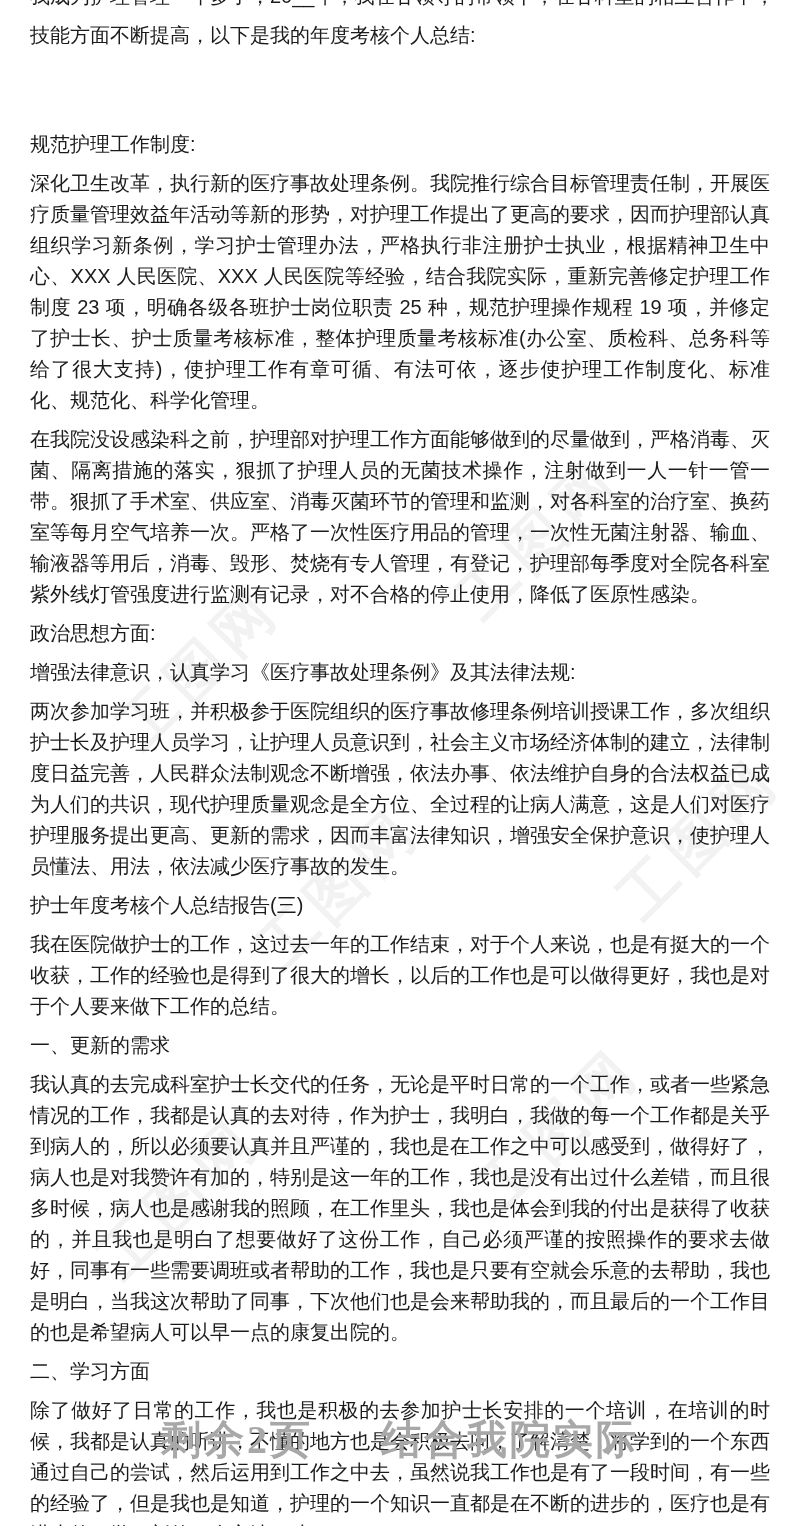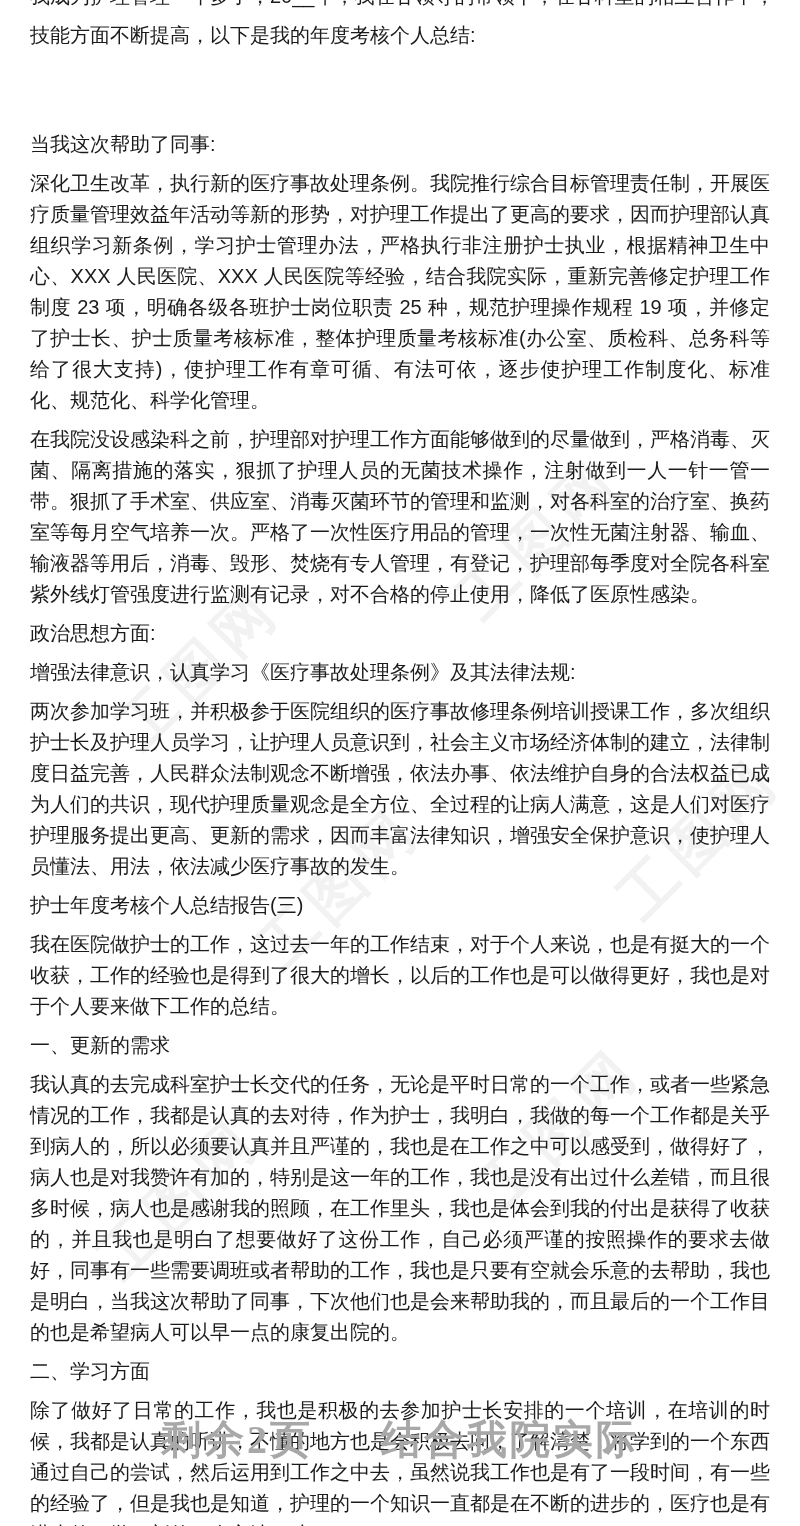--- a/index.html
+++ b/index.html
@@ -91,21 +91,21 @@
       <span class="wm" style="left: 600px; top: 800px;">工图网</span>
       <span class="wm" style="left: 240px; top: 850px;">工图网</span>
       <span class="wm" style="left: 460px; top: 1090px;">工图网</span>
       <span class="wm" style="left: 80px; top: 1160px;">工图网</span>
     </div>
 
   <article class="doc">
       <p class="blk clipped">我成为护理管理一年多了，20__年，我在各领导的带领下，在各科室的相互合作中，我在工作</p>
       <p class="blk body">技能方面不断提高，以下是我的年度考核个人总结:</p>
       <p class="blk spacer"></p>
-      <p class="blk body">当我这次帮助了同事:</p>
+      <p class="blk body">规范护理工作制度:</p>
       <p class="blk body">深化卫生改革，执行新的医疗事故处理条例。我院推行综合目标管理责任制，开展医疗质量管理效益年活动等新的形势，对护理工作提出了更高的要求，因而护理部认真组织学习新条例，学习护士管理办法，严格执行非注册护士执业，根据精神卫生中心、XXX 人民医院、XXX 人民医院等经验，结合我院实际，重新完善修定护理工作制度 23 项，明确各级各班护士岗位职责 25 种，规范护理操作规程 19 项，并修定了护士长、护士质量考核标准，整体护理质量考核标准(办公室、质检科、总务科等给了很大支持)，使护理工作有章可循、有法可依，逐步使护理工作制度化、标准化、规范化、科学化管理。</p>
       <p class="blk body">在我院没设感染科之前，护理部对护理工作方面能够做到的尽量做到，严格消毒、灭菌、隔离措施的落实，狠抓了护理人员的无菌技术操作，注射做到一人一针一管一带。狠抓了手术室、供应室、消毒灭菌环节的管理和监测，对各科室的治疗室、换药室等每月空气培养一次。严格了一次性医疗用品的管理，一次性无菌注射器、输血、输液器等用后，消毒、毁形、焚烧有专人管理，有登记，护理部每季度对全院各科室紫外线灯管强度进行监测有记录，对不合格的停止使用，降低了医原性感染。</p>
       <p class="blk body">政治思想方面:</p>
       <p class="blk body">增强法律意识，认真学习《医疗事故处理条例》及其法律法规:</p>
       <p class="blk body">两次参加学习班，并积极参于医院组织的医疗事故修理条例培训授课工作，多次组织护士长及护理人员学习，让护理人员意识到，社会主义市场经济体制的建立，法律制度日益完善，人民群众法制观念不断增强，依法办事、依法维护自身的合法权益已成为人们的共识，现代护理质量观念是全方位、全过程的让病人满意，这是人们对医疗护理服务提出更高、更新的需求，因而丰富法律知识，增强安全保护意识，使护理人员懂法、用法，依法减少医疗事故的发生。</p>
       <p class="blk bold">护士年度考核个人总结报告(三)</p>
       <p class="blk body">我在医院做护士的工作，这过去一年的工作结束，对于个人来说，也是有挺大的一个收获，工作的经验也是得到了很大的增长，以后的工作也是可以做得更好，我也是对于个人要来做下工作的总结。</p>
       <p class="blk body">一、更新的需求</p>
       <p class="blk body">我认真的去完成科室护士长交代的任务，无论是平时日常的一个工作，或者一些紧急情况的工作，我都是认真的去对待，作为护士，我明白，我做的每一个工作都是关乎到病人的，所以必须要认真并且严谨的，我也是在工作之中可以感受到，做得好了，病人也是对我赞许有加的，特别是这一年的工作，我也是没有出过什么差错，而且很多时候，病人也是感谢我的照顾，在工作里头，我也是体会到我的付出是获得了收获的，并且我也是明白了想要做好了这份工作，自己必须严谨的按照操作的要求去做好，同事有一些需要调班或者帮助的工作，我也是只要有空就会乐意的去帮助，我也是明白，当我这次帮助了同事，下次他们也是会来帮助我的，而且最后的一个工作目的也是希望病人可以早一点的康复出院的。</p>
       <p class="blk body">二、学习方面</p>

